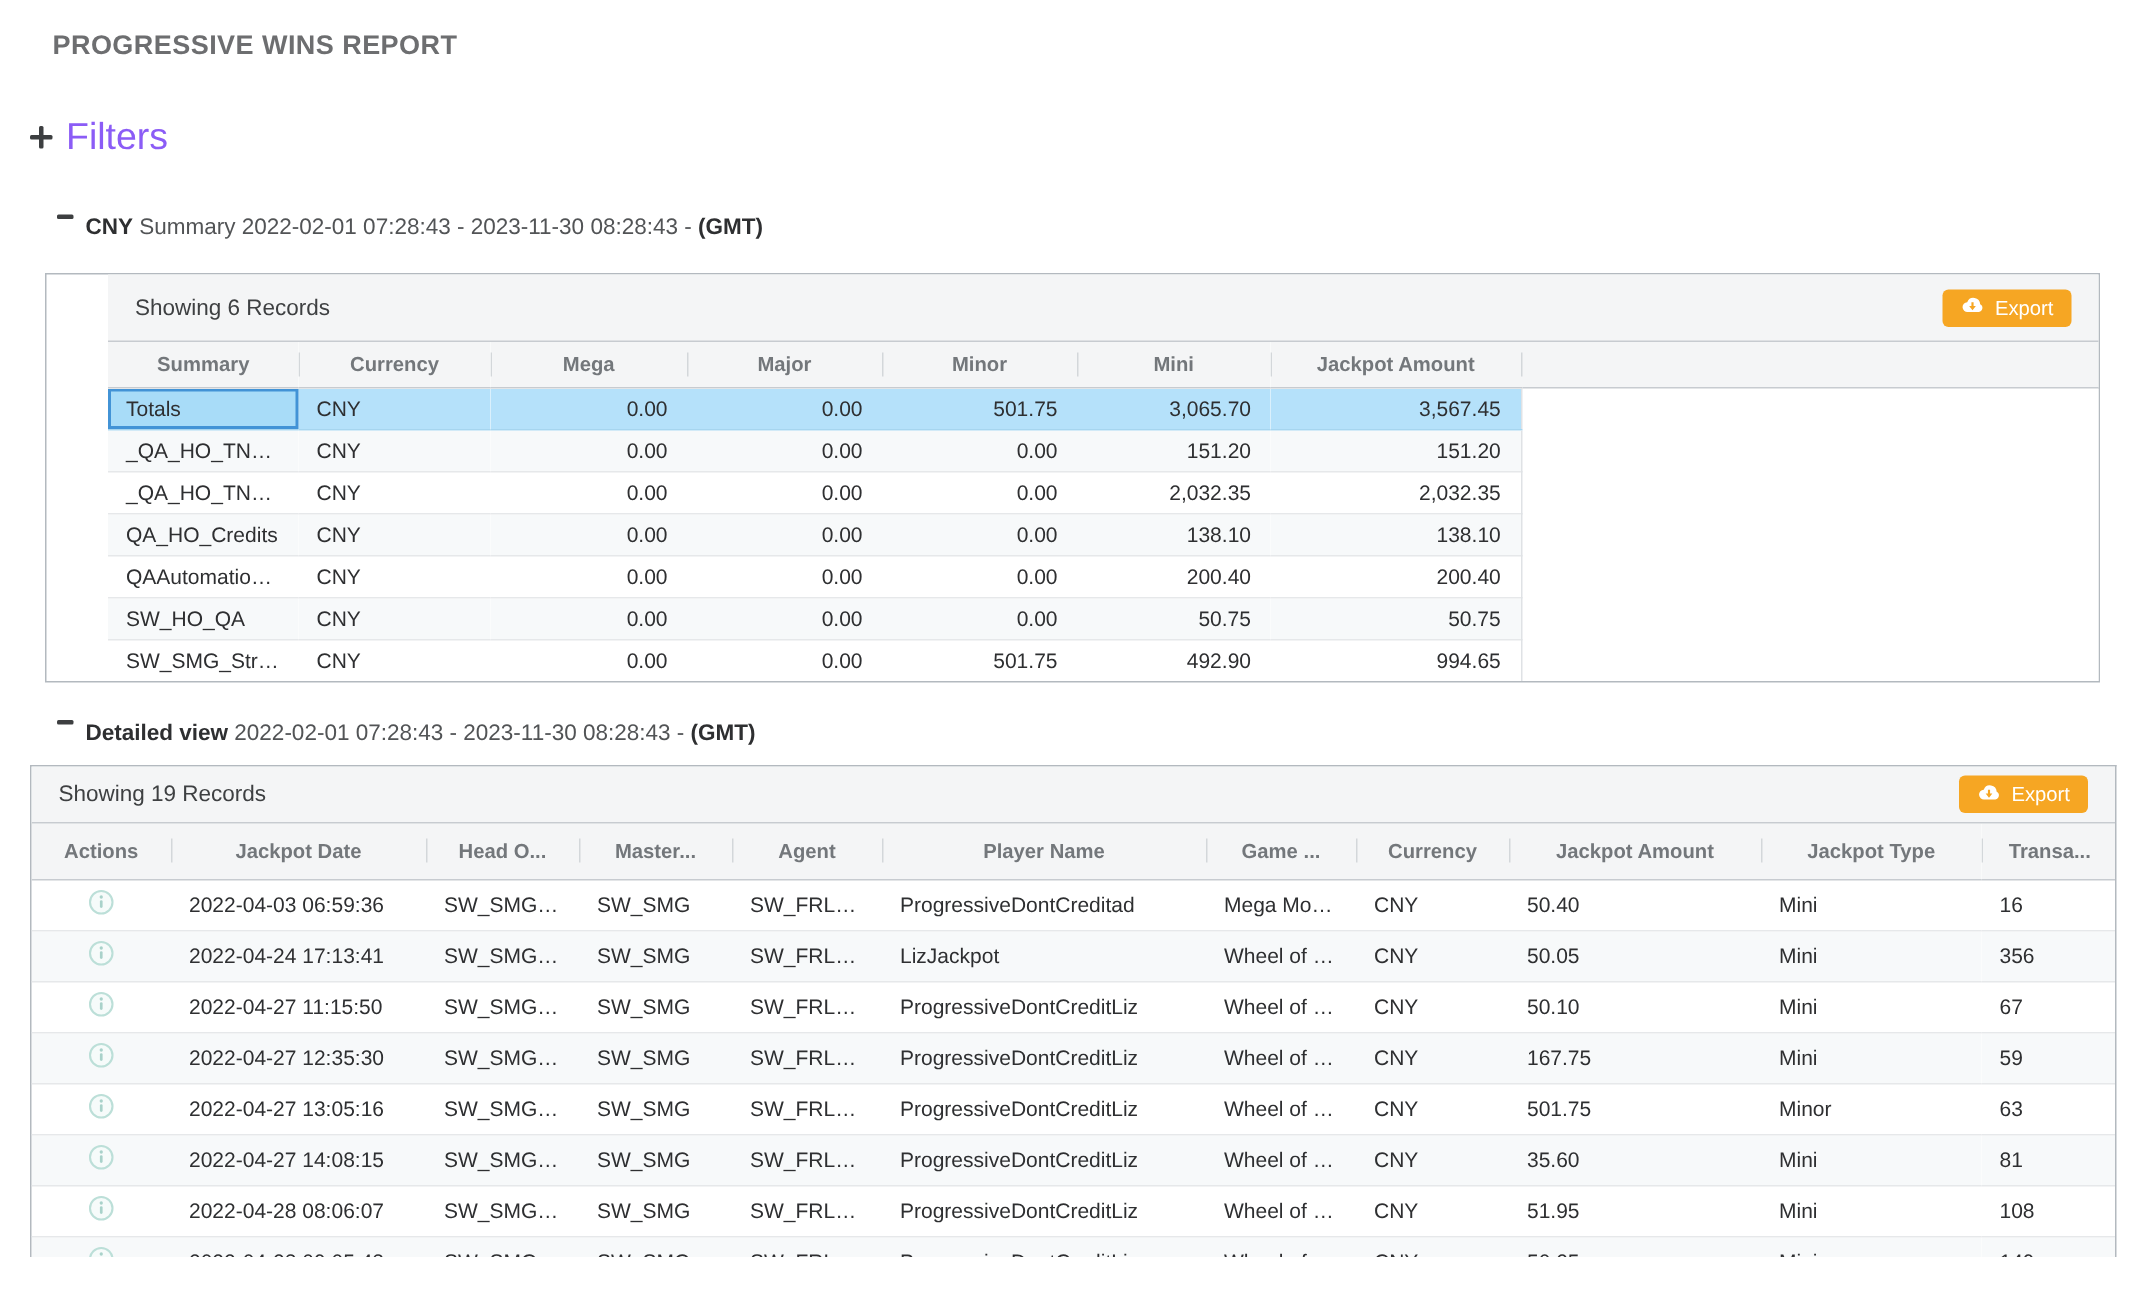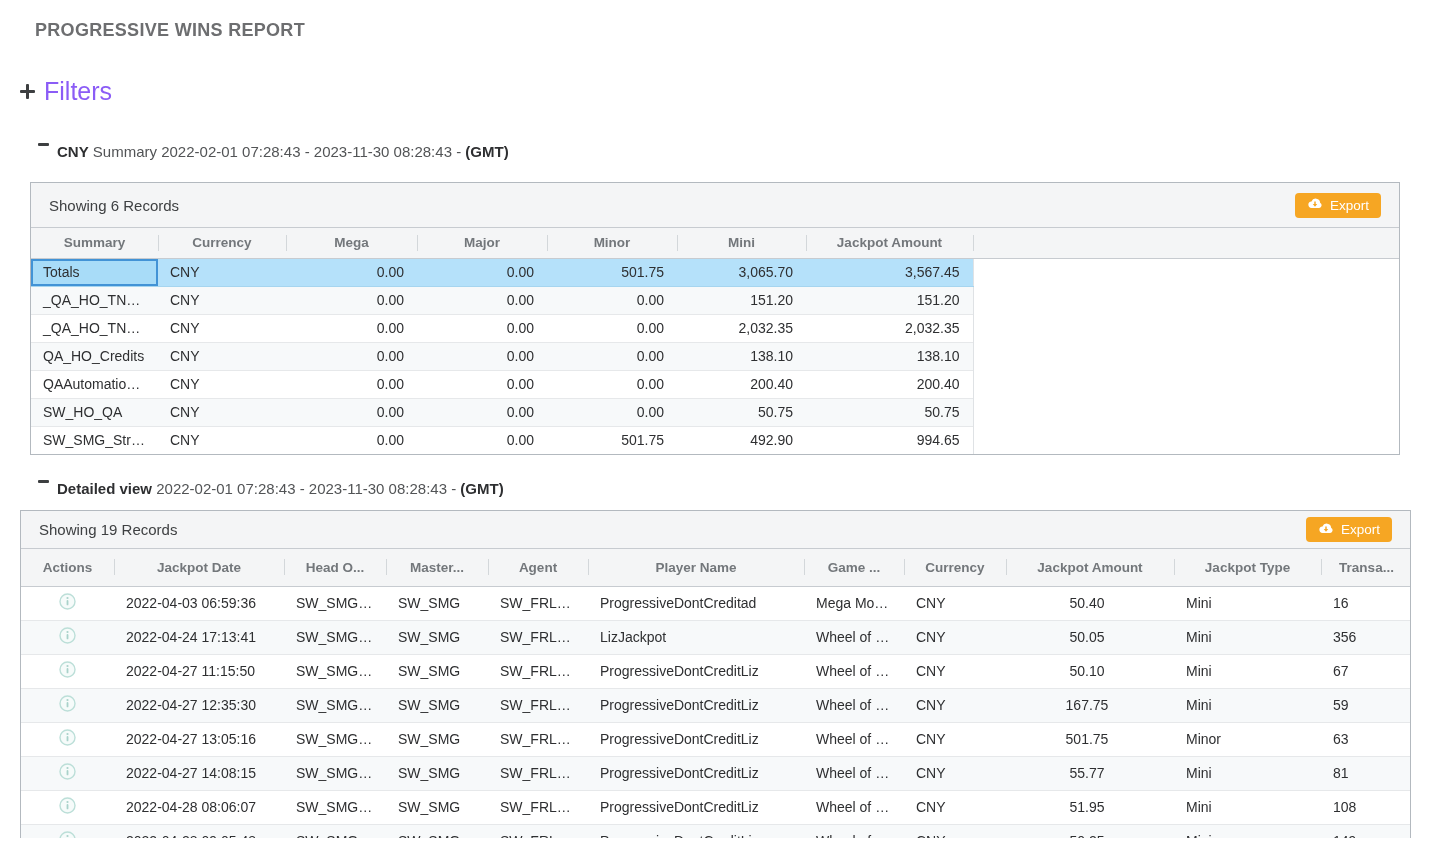--- a/index.html
+++ b/index.html
@@ -51,21 +51,21 @@
   #summary-table td.num { padding-right:13px; }
   td.filler { background:#fff; border-left:1px solid #dfe2e5; border-bottom:none; }
   tr.sel td { background:#b5e1fa; border-bottom-color:#a6d5ef;margin-top:36px; }
   tr.sel td.sel-cell { background:#a8dcf8; box-shadow:inset 0 0 0 2px #4293d6; }
   tr.sel td.filler { background:#fff; box-shadow:none; }
 
   
   .clipwrap { position:absolute; overflow:hidden; border:1px solid #b3b9bf; border-bottom:none; }
   #detail-table thead tr { height:37px; }
   #detail-table tbody tr { height:34px; }
-  #detail-table td.amount { text-align:center; padding-right:18px; }
+  #detail-table td.amount { text-align:left; padding-right:18px; }
   td.actions-cell { text-align:center; padding:0; }
   .info-btn { background:none; border:none; cursor:pointer; padding:0; line-height:0; }
 </style>
 </head>
 <body>
 
 <div class="page">
 
   <div class="page-title">PROGRESSIVE WINS REPORT</div>
 
@@ -74,21 +74,21 @@
     <span class="filters-label">Filters</span>
   </div>
 
   <div class="section-header" style="left:38px; top:143px;">
     <span class="minus-icon"></span>
     <span><span class="sec-bold">CNY</span>
     <span class="sec-mid">Summary 2022-02-01 07:28:43 - 2023-11-30 08:28:43 -</span>
     <span class="sec-bold">(GMT)</span></span>
   </div>
 
-  <div class="tbox" style="left:30px; top:182px; width:1370px; height:273px;">
+  <div class="tbox" style="left:30px; top:182px; width:1370px; height:273px;padding-left:41px;">
     <div class="strip" style="height:45px;">
       <span class="records-text">Showing 6 Records</span>
       <button class="export-btn">
         <span class="icon">
           <svg width="16" height="13" viewBox="0 0 20 14">
               <path fill="#ffffff" d="M16.4 6.2A5.6 5.6 0 0 0 5.6 4.4 4.1 4.1 0 0 0 6 12.6h9.3a3.4 3.4 0 0 0 1.1-6.4z"></path>
               <path fill="#f6a623" d="M10.9 4.6H9.1v3.1H7.2l2.8 3.4 2.8-3.4h-1.9z"></path>
             </svg>
         </span>
         <span>Export</span>
@@ -327,21 +327,21 @@
                   <circle cx="8.5" cy="5" r="1.1" fill="#a9d2ca"></circle>
                   <rect x="7.6" y="7.1" width="1.8" height="5.2" rx="0.9" fill="#a9d2ca"></rect>
                 </svg></button></td>
             <td>2022-04-27 14:08:15</td>
             <td>SW_SMG_S...</td>
             <td>SW_SMG</td>
             <td>SW_FRL3_...</td>
             <td>ProgressiveDontCreditLiz</td>
             <td>Wheel of W...</td>
             <td>CNY</td>
-            <td class="amount">55.77</td>
+            <td class="amount">35.60</td>
             <td>Mini</td>
             <td>81</td>
           </tr>
           <tr>
             <td class="actions-cell"><button class="info-btn"><svg width="17" height="17" viewBox="0 0 17 17">
                   <circle cx="8.5" cy="8.5" r="7.5" fill="#f6fbfa" stroke="#bcdfd8" stroke-width="1.4"></circle>
                   <circle cx="8.5" cy="5" r="1.1" fill="#a9d2ca"></circle>
                   <rect x="7.6" y="7.1" width="1.8" height="5.2" rx="0.9" fill="#a9d2ca"></rect>
                 </svg></button></td>
             <td>2022-04-28 08:06:07</td>

